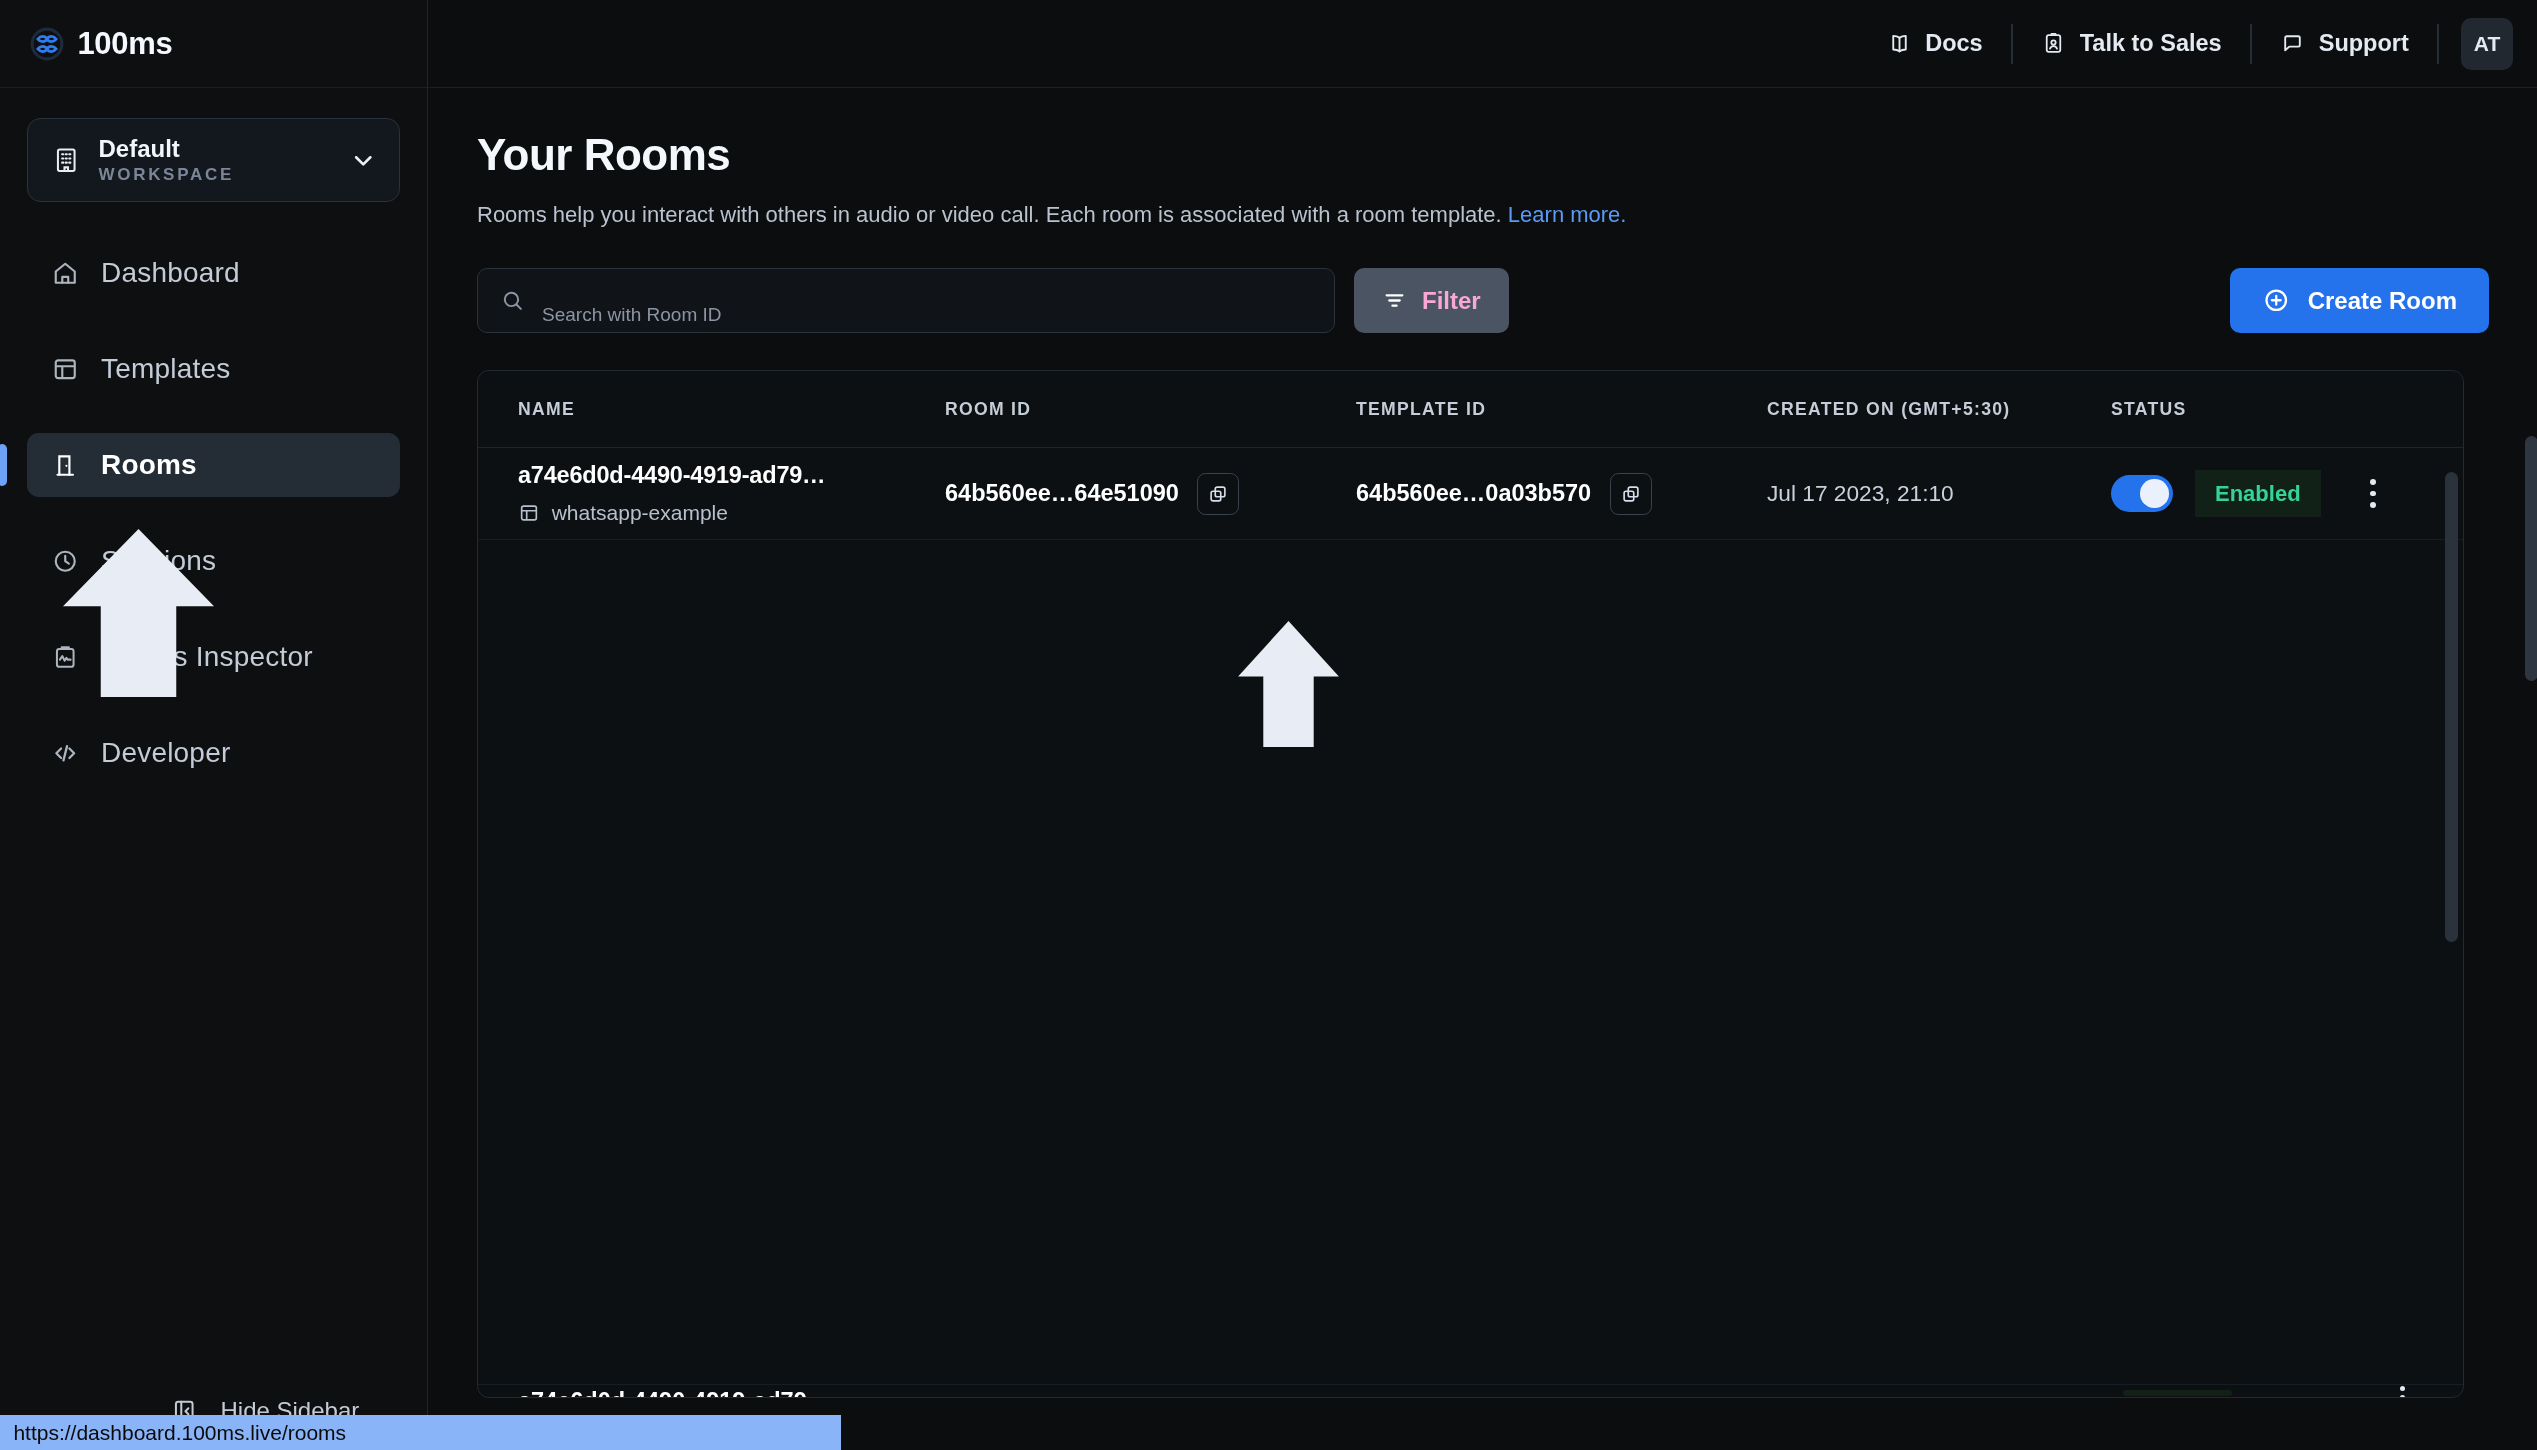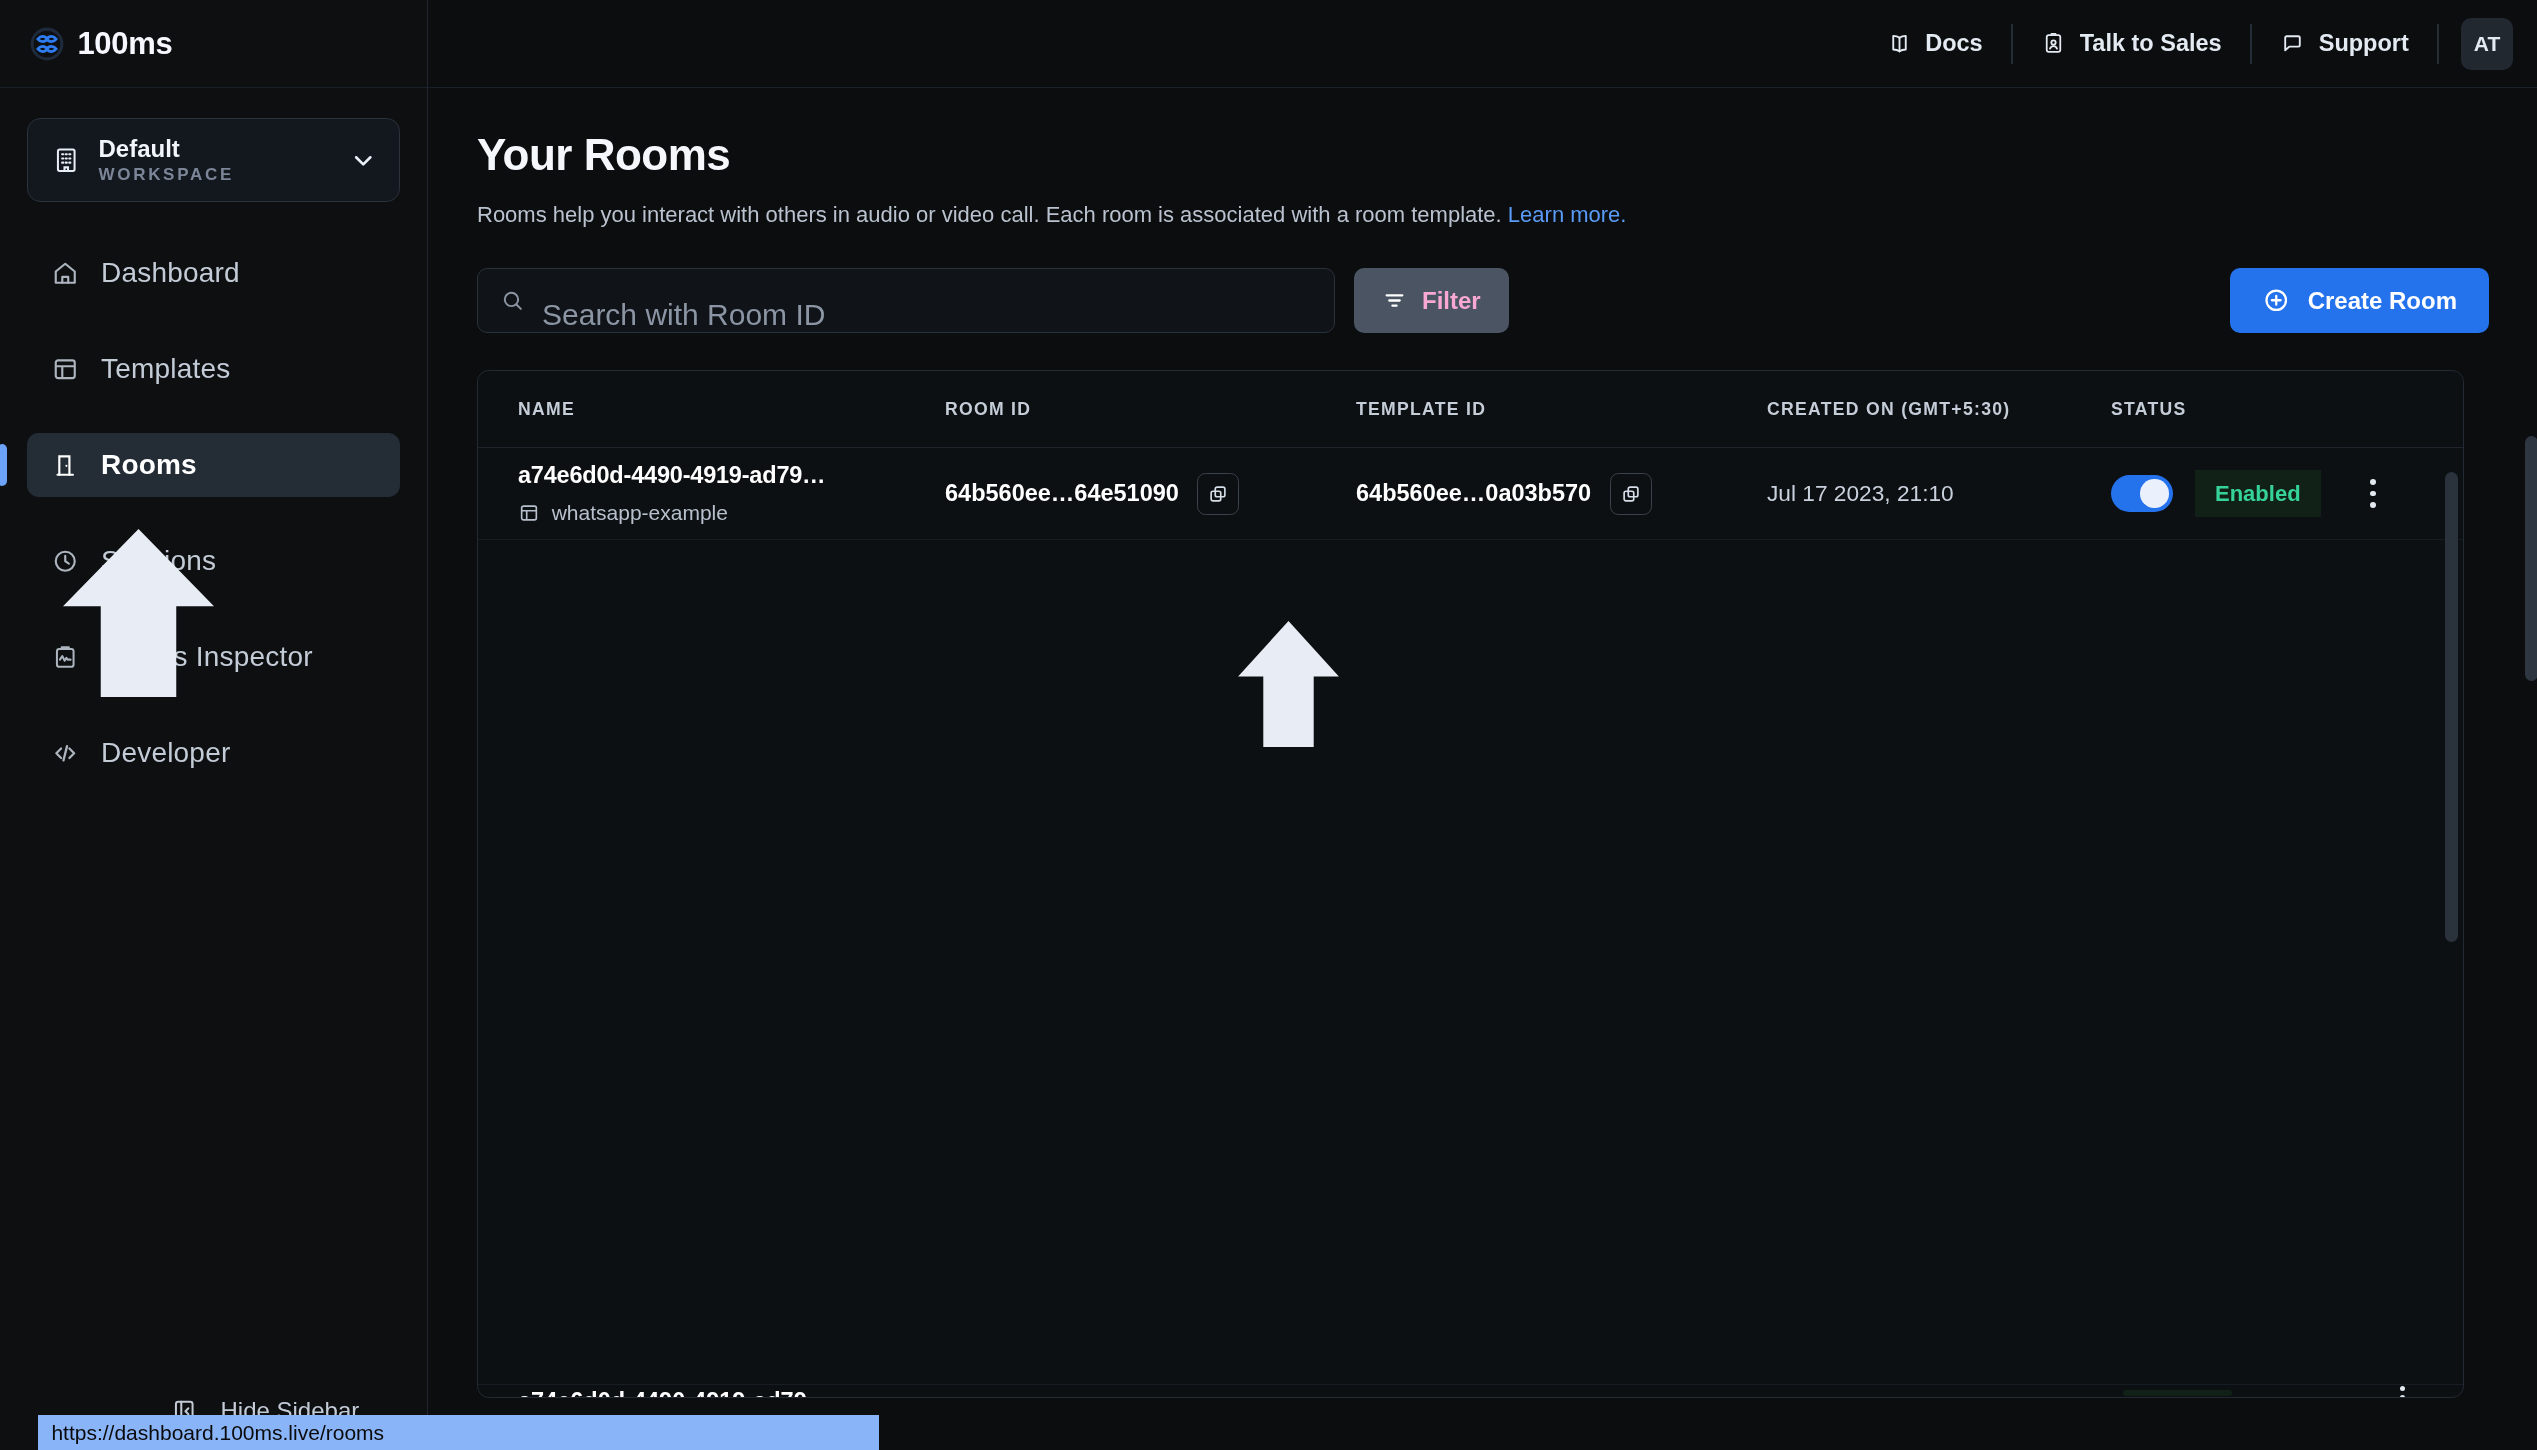--- a/index.html
+++ b/index.html
@@ -92,21 +92,21 @@
   .page-sub a { color: #5A9BF6; text-decoration: none; }
 
   .toolbar { margin-top: 40px; display: flex; align-items: center; gap: 18.5px; }
   .search-box {
     width: 858px; height: 65px; border: 1.7px solid #2A323B; border-radius: 10px;
     background: #101419; display: flex; align-items: center; gap: 17px; padding: 0 22px;
   }
   .search-box .ic { width: 25px; height: 25px; flex: 0 0 25px; }
   .search-box input {
     flex: 1 1 auto; background: transparent; border: 0; outline: 0;
-    font-family: "Liberation Sans", sans-serif; font-size: 30px; color: #E6ECF4; margin-top: 28px;
+    font-family: "Liberation Sans", sans-serif; font-size: 19px; color: #E6ECF4; margin-top: 28px;
   }
   .search-box input::placeholder { color: #8C95A3; }
   .filter-btn {
     height: 65px; padding: 0 28.5px; border-radius: 10px; background: #4A5462;
     display: flex; align-items: center; gap: 15px; border: 0;
   }
   .filter-btn .ic { width: 25px; height: 25px; flex: 0 0 25px; }
   .filter-btn span { font-size: 24px; font-weight: 700; color: #f9a8d4; }
   .spacer { flex: 1 1 auto; }
   .create-btn {
@@ -192,21 +192,20 @@
   }
 
   
   .arrow { position: absolute; z-index: 60; }
   .status-url {
     position: absolute; left: 0; bottom: 0; height: 35px;
     background: #8AB4F8; color: #0A0A0A;
     display: flex; align-items: center; padding: 0 13.4px;
     font-size: 21px; z-index: 70; width: 841px;
     font-family: "Liberation Sans", sans-serif;
-    margin-left: 38px;
   }
 </style>
 </head>
 <body>
 
 <div class="app">
 
   <aside class="sidebar">
 
     <div class="brand">

